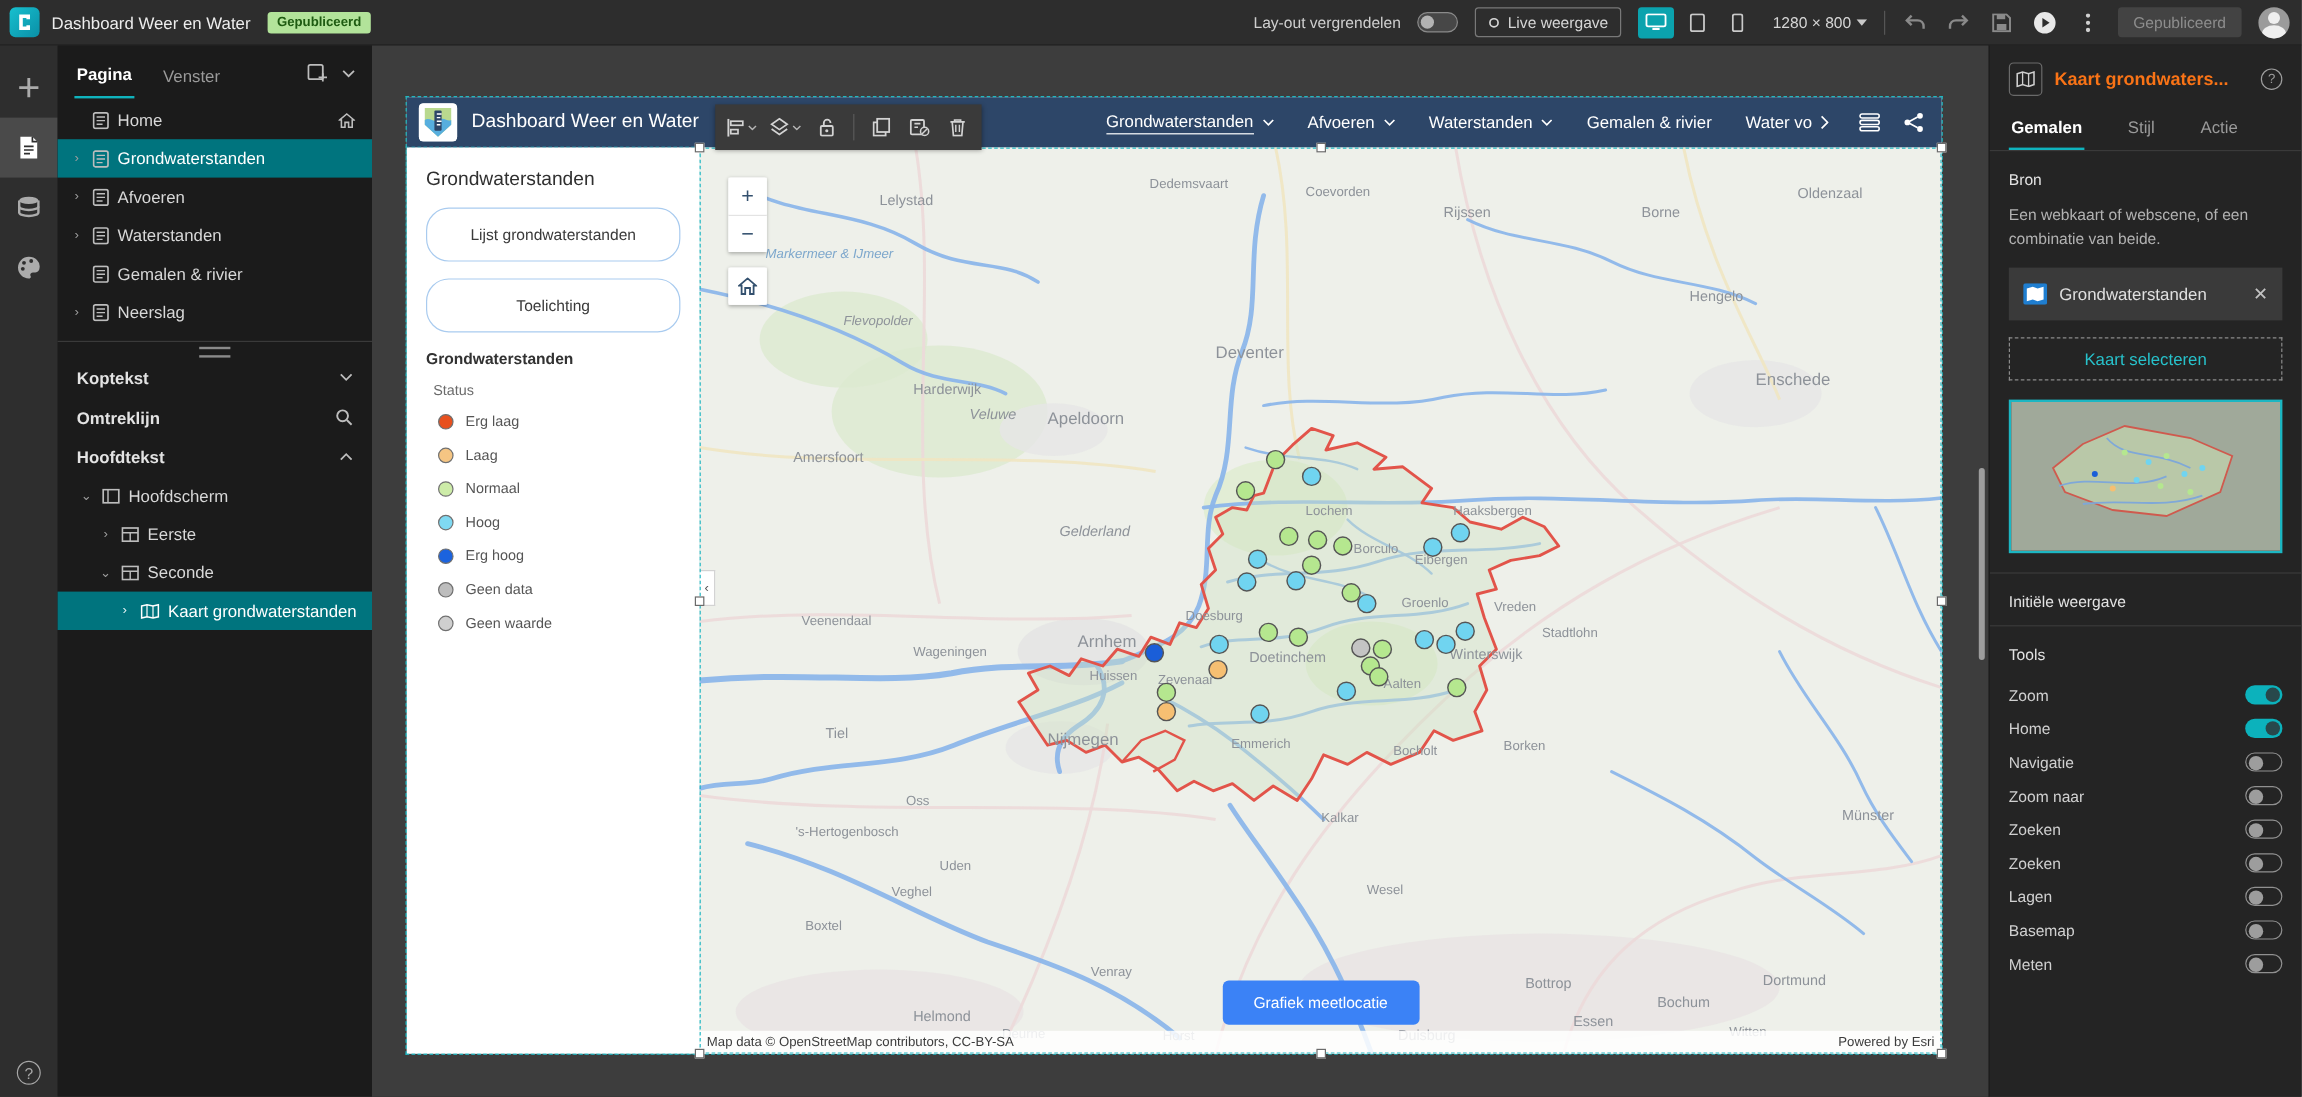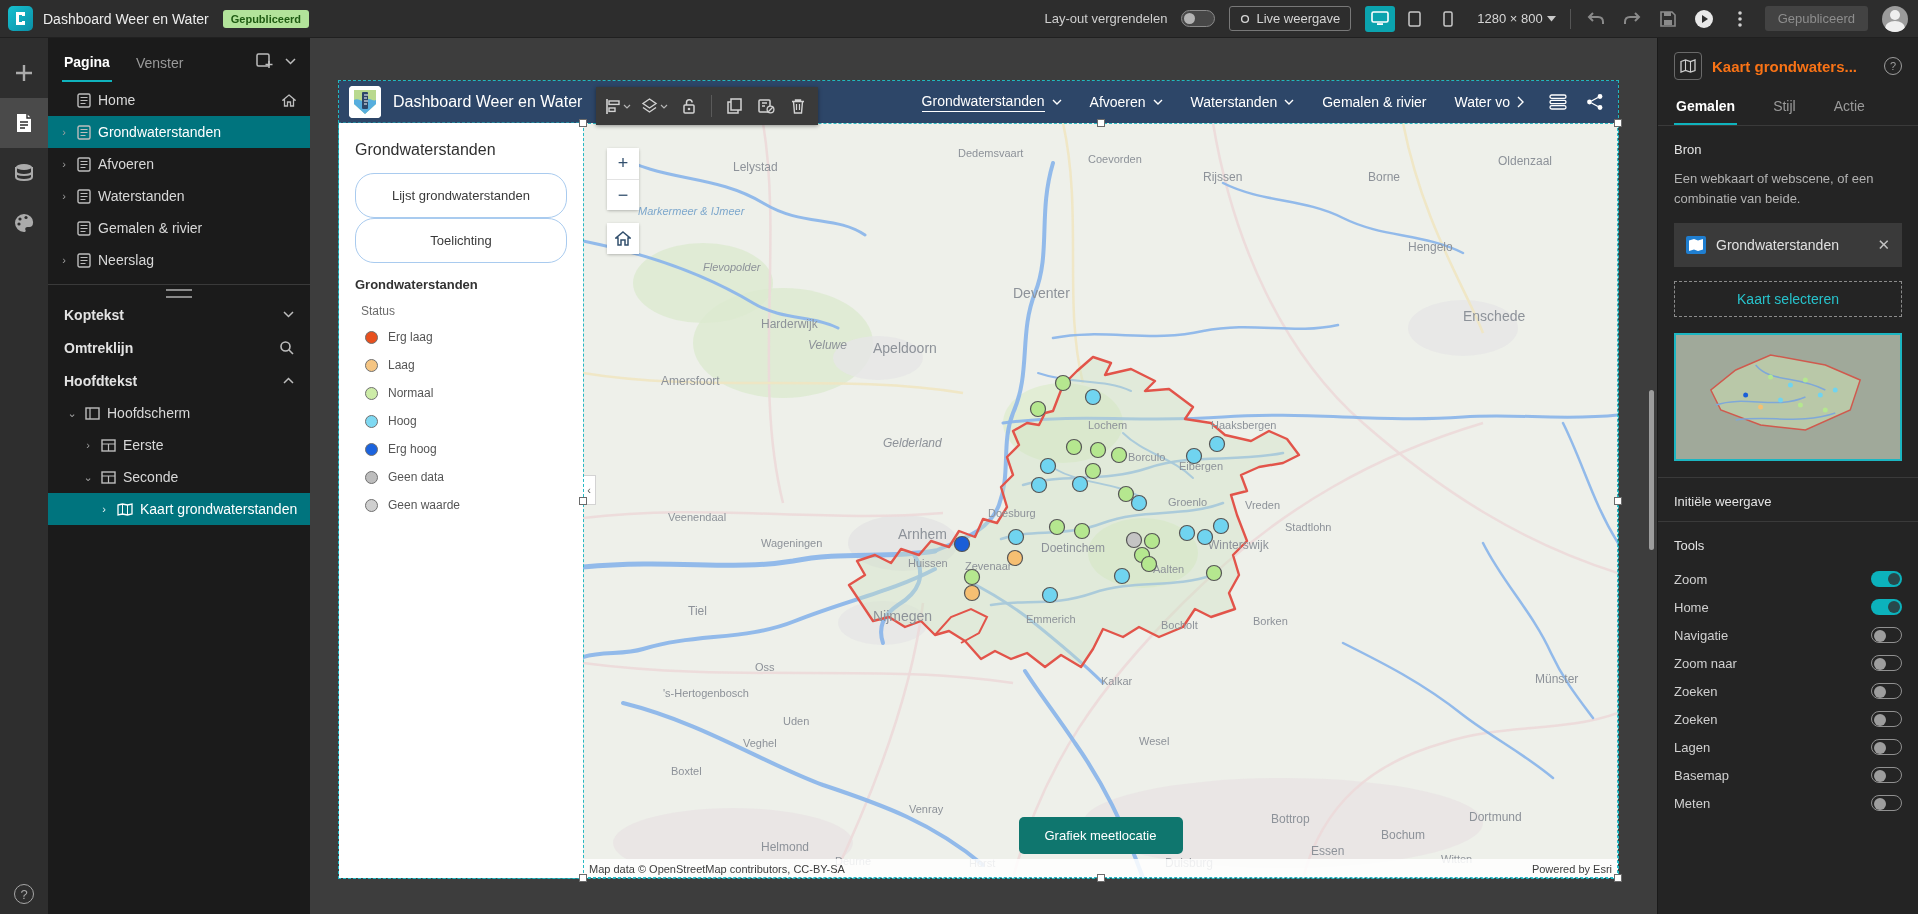--- a/index.html
+++ b/index.html
@@ -67,39 +67,39 @@
   .pnav-item { display:flex; align-items:center; gap:7px; cursor:pointer; white-space:nowrap; }
   .pnav-item.active > span:first-child { border-bottom:1.5px solid #fff; padding-bottom:2px; }
   .pnav-icons { display:flex; gap:18px; margin-left:24px; align-items:center; }
   .pbody { display:flex; height:755px; }
 
   
   .sidewidget { width:244px; padding:14px 16px; outline:1px dashed rgba(32,190,201,.55); position:relative; background:#fff; }
   .sw-heading { font-size:16px; color:#303030; margin:4px 0 14px; font-weight:normal; }
   .sw-body { font-size:12.5px; color:#5c5c5c; line-height:1.55; margin-bottom:18px; }
   .sw-btn { display:block; width:100%; height:45px; border:1px solid #a9cbef; border-radius:19px; background:#fff;
-    font-size:13px; color:#3a3a3a; cursor:pointer; font-family:inherit;}
+    font-size:13px; color:#3a3a3a; margin-bottom:14px; cursor:pointer; font-family:inherit;}
   .legend-title { font-size:13px; font-weight:bold; color:#323232; margin:14px 0 12px; }
   .legend-sub { font-size:12px; color:#6b6b6b; margin-bottom:12px; padding-left:6px; }
   .leg-item { display:flex; align-items:center; gap:10px; padding-left:10px; margin-bottom:14px; font-size:12px; color:#555; }
   .leg-dot { width:13px; height:13px; border-radius:50%; border:1px solid #707070; flex:none; }
   .collapse-tab { position:absolute; right:-13px; top:352px; width:13px; height:30px; background:#fff;
     border:1px solid #d3d3d3; border-left:none; display:flex; align-items:center; justify-content:center;
     color:#555; font-size:11px; cursor:pointer; z-index:5;}
 
   
   .mapwidget { flex:1; position:relative; background:#eef0ea; }
   .map-svg { position:absolute; inset:0; }
   .map-sel { position:absolute; inset:0; border:1.5px dashed rgba(28,182,194,.95); pointer-events:none; z-index:6;}
   .handle { position:absolute; width:8px; height:8px; background:#fff; border:1px solid #6b6b6b; z-index:7; }
   .mctl { position:absolute; left:24px; width:32px; background:#fff; box-shadow:0 1px 3px rgba(0,0,0,.25);
     border-radius:2px; z-index:5; }
   .mctl button { width:32px; height:31px; border:none; background:#fff; color:#33506e; font-size:18px; cursor:pointer; display:flex; align-items:center; justify-content:center;}
   .mctl button + button { border-top:1px solid #e3e3e3; }
-  .map-cta { position:absolute; left:50%; transform:translateX(-50%); bottom:24px; background:#0f766e; color:#fff;
+  .map-cta { position:absolute; left:50%; transform:translateX(-50%); bottom:24px; background:#3b82f6; color:#fff;
     border:none; border-radius:5px; font-size:13px; padding:11px 26px; cursor:pointer; z-index:5; font-family:inherit;}
   .attribution { position:absolute; left:0; right:0; bottom:0; height:19px; background:rgba(255,255,255,.85);
     display:flex; align-items:center; justify-content:space-between; padding:0 6px; font-size:11px; color:#3c3c3c; z-index:5;}
 
   
   .float-tb { position:absolute; left:286px; top:49px; height:38px; background:#3a3a3a; display:flex; align-items:center;
     padding:0 6px; gap:4px; z-index:20; box-shadow:0 1px 4px rgba(0,0,0,.4); }
   .ftb-btn { height:28px; min-width:28px; display:flex; align-items:center; justify-content:center; gap:2px;
     color:#d3d3d3; cursor:pointer; padding:0 3px; }
   .ftb-div { width:1px; height:22px; background:#5a5a5a; margin:0 4px; }

